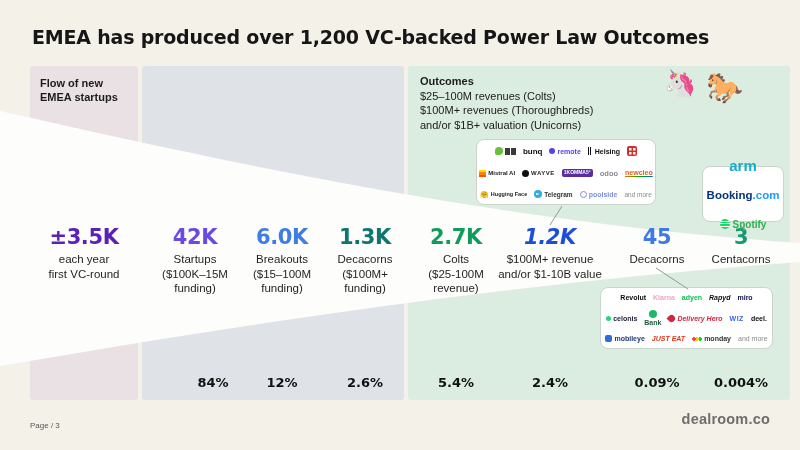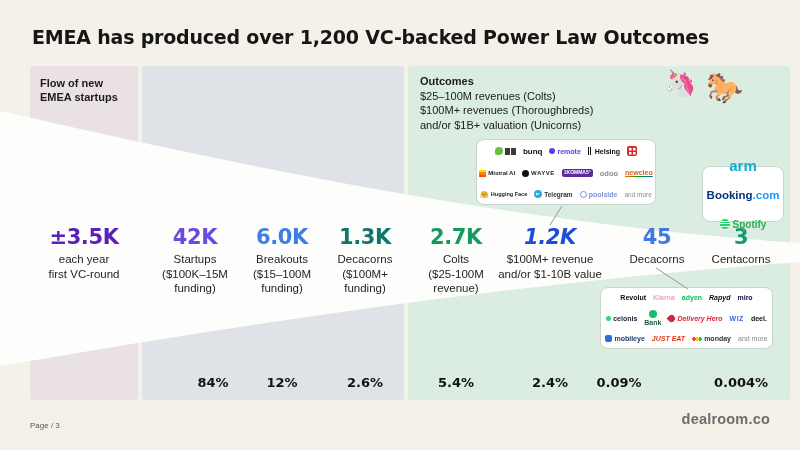--- a/index.html
+++ b/index.html
@@ -30,21 +30,21 @@
   .s1{left:24px;width:120px;}  .s1 .num{color:#5b21b6;}
   .s2{left:145px;width:100px;} .s2 .num{color:#6b4ae0;}
   .s3{left:232px;width:100px;} .s3 .num{color:#3d7de4;}
   .s4{left:315px;width:100px;} .s4 .num{color:#0f766e;}
   .s5{left:406px;width:100px;} .s5 .num{color:#119c5d;}
   .s6{left:480px;width:140px;} .s6 .num{color:#1d4ed8;font-style:italic;}
   .s7{left:607px;width:100px;} .s7 .num{color:#4178e8;}
   .s8{left:691px;width:100px;} .s8 .num{color:#149a70;}
 
   .share{position:absolute;top:375px;transform:translateX(-50%);font-size:13px;font-weight:800;color:#111;font-family:"DejaVu Sans", sans-serif;}
-  .p1{left:213px;text-align:right;} .p2{left:282px;} .p3{left:365px;} .p4{left:456px;} .p5{left:550px;} .p6{left:619px;} .p7{left:741px;}
+  .p1{left:213px;text-align:right;} .p2{left:282px;} .p3{left:365px;} .p4{left:456px;} .p5{left:550px;} .p6{left:657px;} .p7{left:741px;}
 
   .card{position:absolute;background:#ffffff;border:1px solid #c9d5cc;border-radius:8px;box-sizing:border-box;}
   .card-top{left:476px;top:139px;width:180px;height:66px;padding:6px 6px;display:flex;flex-direction:column;justify-content:space-between;}
   .card-arm{left:702px;top:166px;width:82px;height:56px;display:flex;flex-direction:column;align-items:center;justify-content:center;gap:17px;}
   .card-bottom{left:600px;top:287px;width:173px;height:62px;padding:6px 5px;display:flex;flex-direction:column;justify-content:space-between;}
 
   .lrow{display:flex;align-items:center;justify-content:center;gap:7px;}
   .chip{display:inline-flex;align-items:center;gap:2px;font-size:6px;font-weight:700;color:#222;white-space:nowrap;}
   .chip i{display:inline-block;flex:none;}
 

